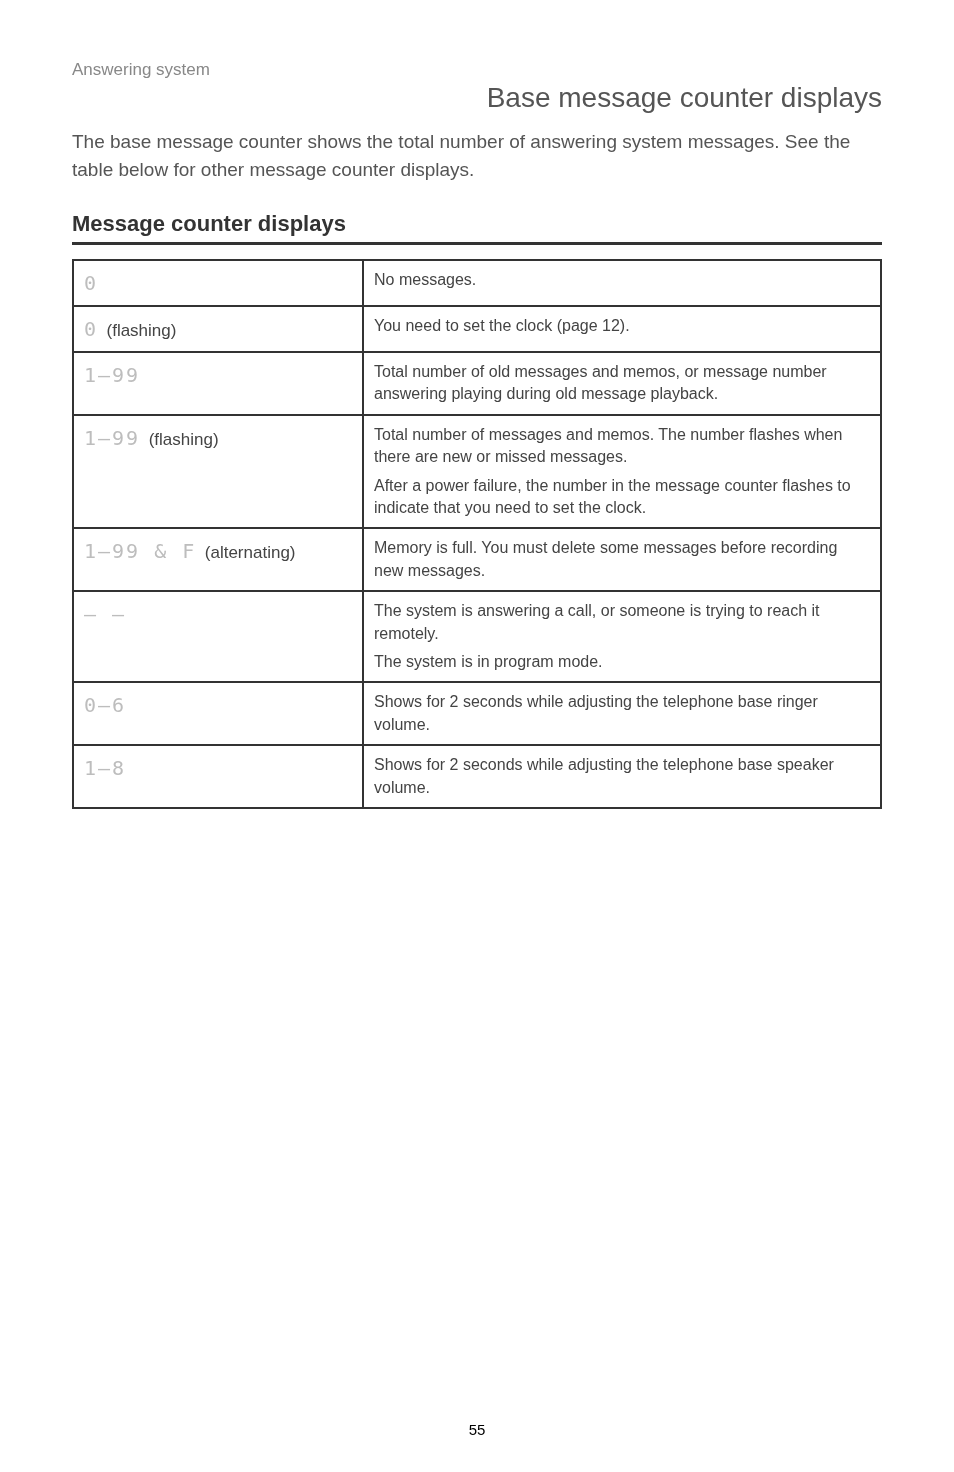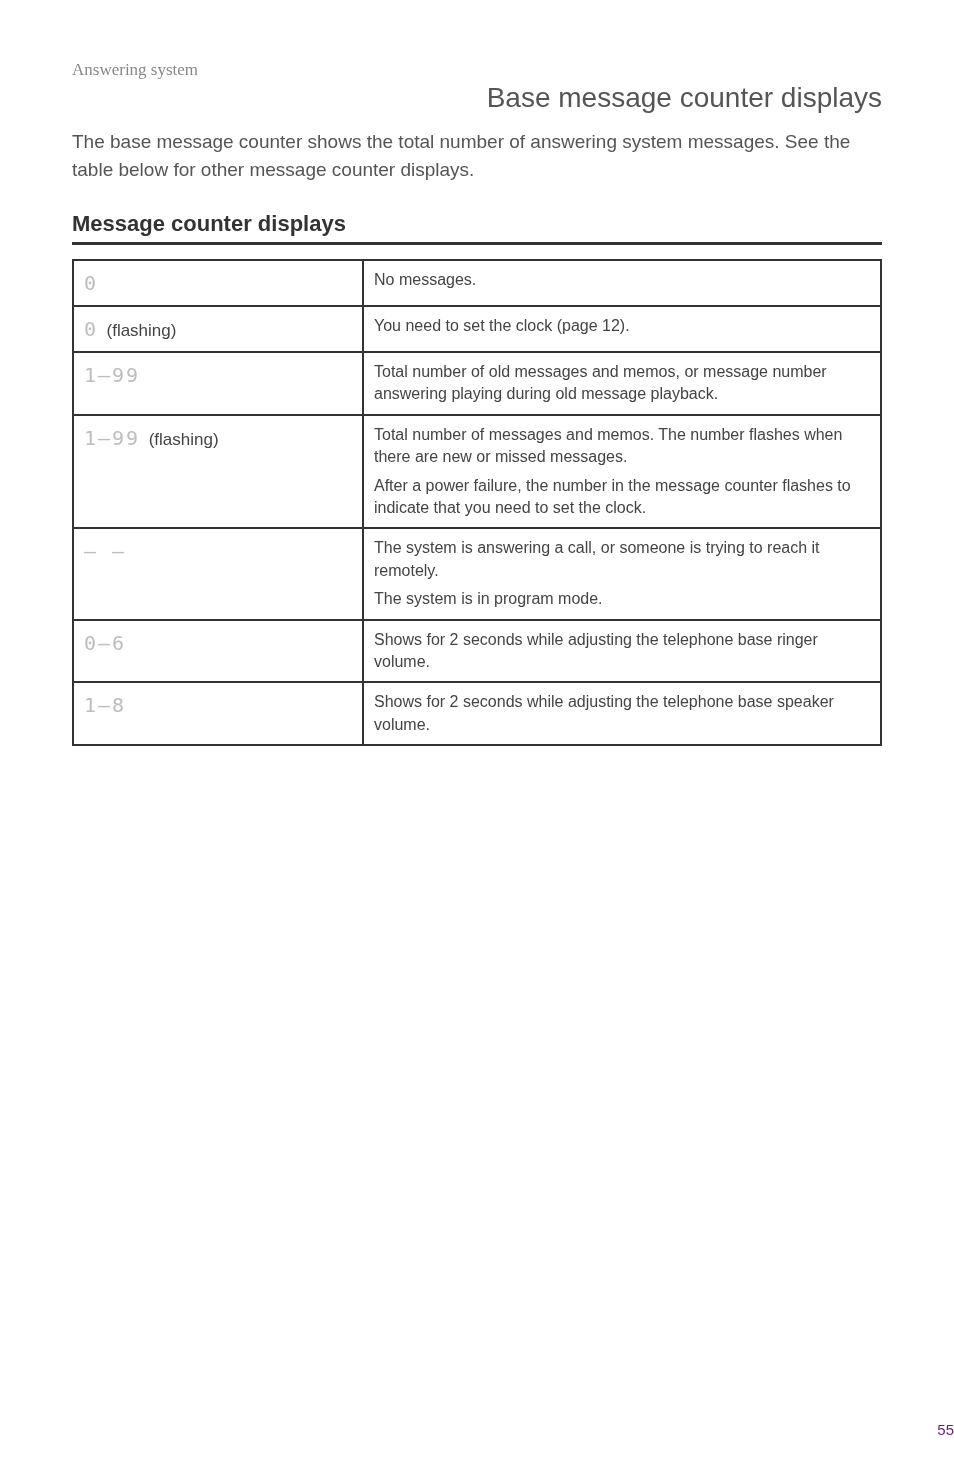--- a/index.html
+++ b/index.html
@@ -9,21 +9,20 @@
     color: #555;
     width: 954px;
     height: 1472px;
     padding: 60px 72px 40px 72px;
     position: relative;
   }
   .breadcrumb {
     font-size: 17px;
     color: #888;
     margin-bottom: 2px;
-    font-family: Liberation Serif, serif;
   }
   h1.page-title {
     font-size: 28px;
     font-weight: 400;
     color: #555;
     margin-bottom: 14px;
     text-align: right;
   }
   .intro {
     font-size: 19px;
@@ -66,23 +65,23 @@
   .suffix {
     font-size: 17px;
     color: #444;
     margin-left: 4px;
   }
   .desc p + p { margin-top: 6px; }
   .page-number {
     position: absolute;
     bottom: 34px;
     left: 0; right: 0;
-    text-align: right;
+    text-align: center;
     font-size: 15px;
-    color: #701a75;
+    color: #000000;
   }
 </style>
 </head>
 <body>
 
 <div class="breadcrumb">Answering system</div>
 <h1 class="page-title">Base message counter displays</h1>
 <p class="intro">The base message counter shows the total number of answering system messages. See the table below for other message counter displays.</p>
 
 <h2 class="table-heading">Message counter displays</h2>
@@ -121,20 +120,29 @@
         <span class="digit">1–99</span>
         <span class="suffix">(flashing)</span>
       </td>
       <td class="desc">
         <p>Total number of messages and memos. The number flashes when there are new or missed messages.</p>
         <p>After a power failure, the number in the message counter flashes to indicate that you need to set the clock.</p>
       </td>
     </tr>
     <tr>
       <td>
+        <span class="digit">1–99 &amp; F</span>
+        <span class="suffix">(alternating)</span>
+      </td>
+      <td class="desc">
+        <p>Memory is full. You must delete some messages before recording new messages.</p>
+      </td>
+    </tr>
+    <tr>
+      <td>
         <span class="digit">– –</span>
         <span class="suffix"></span>
       </td>
       <td class="desc">
         <p>The system is answering a call, or someone is trying to reach it remotely.</p>
         <p>The system is in program mode.</p>
       </td>
     </tr>
     <tr>
       <td>

